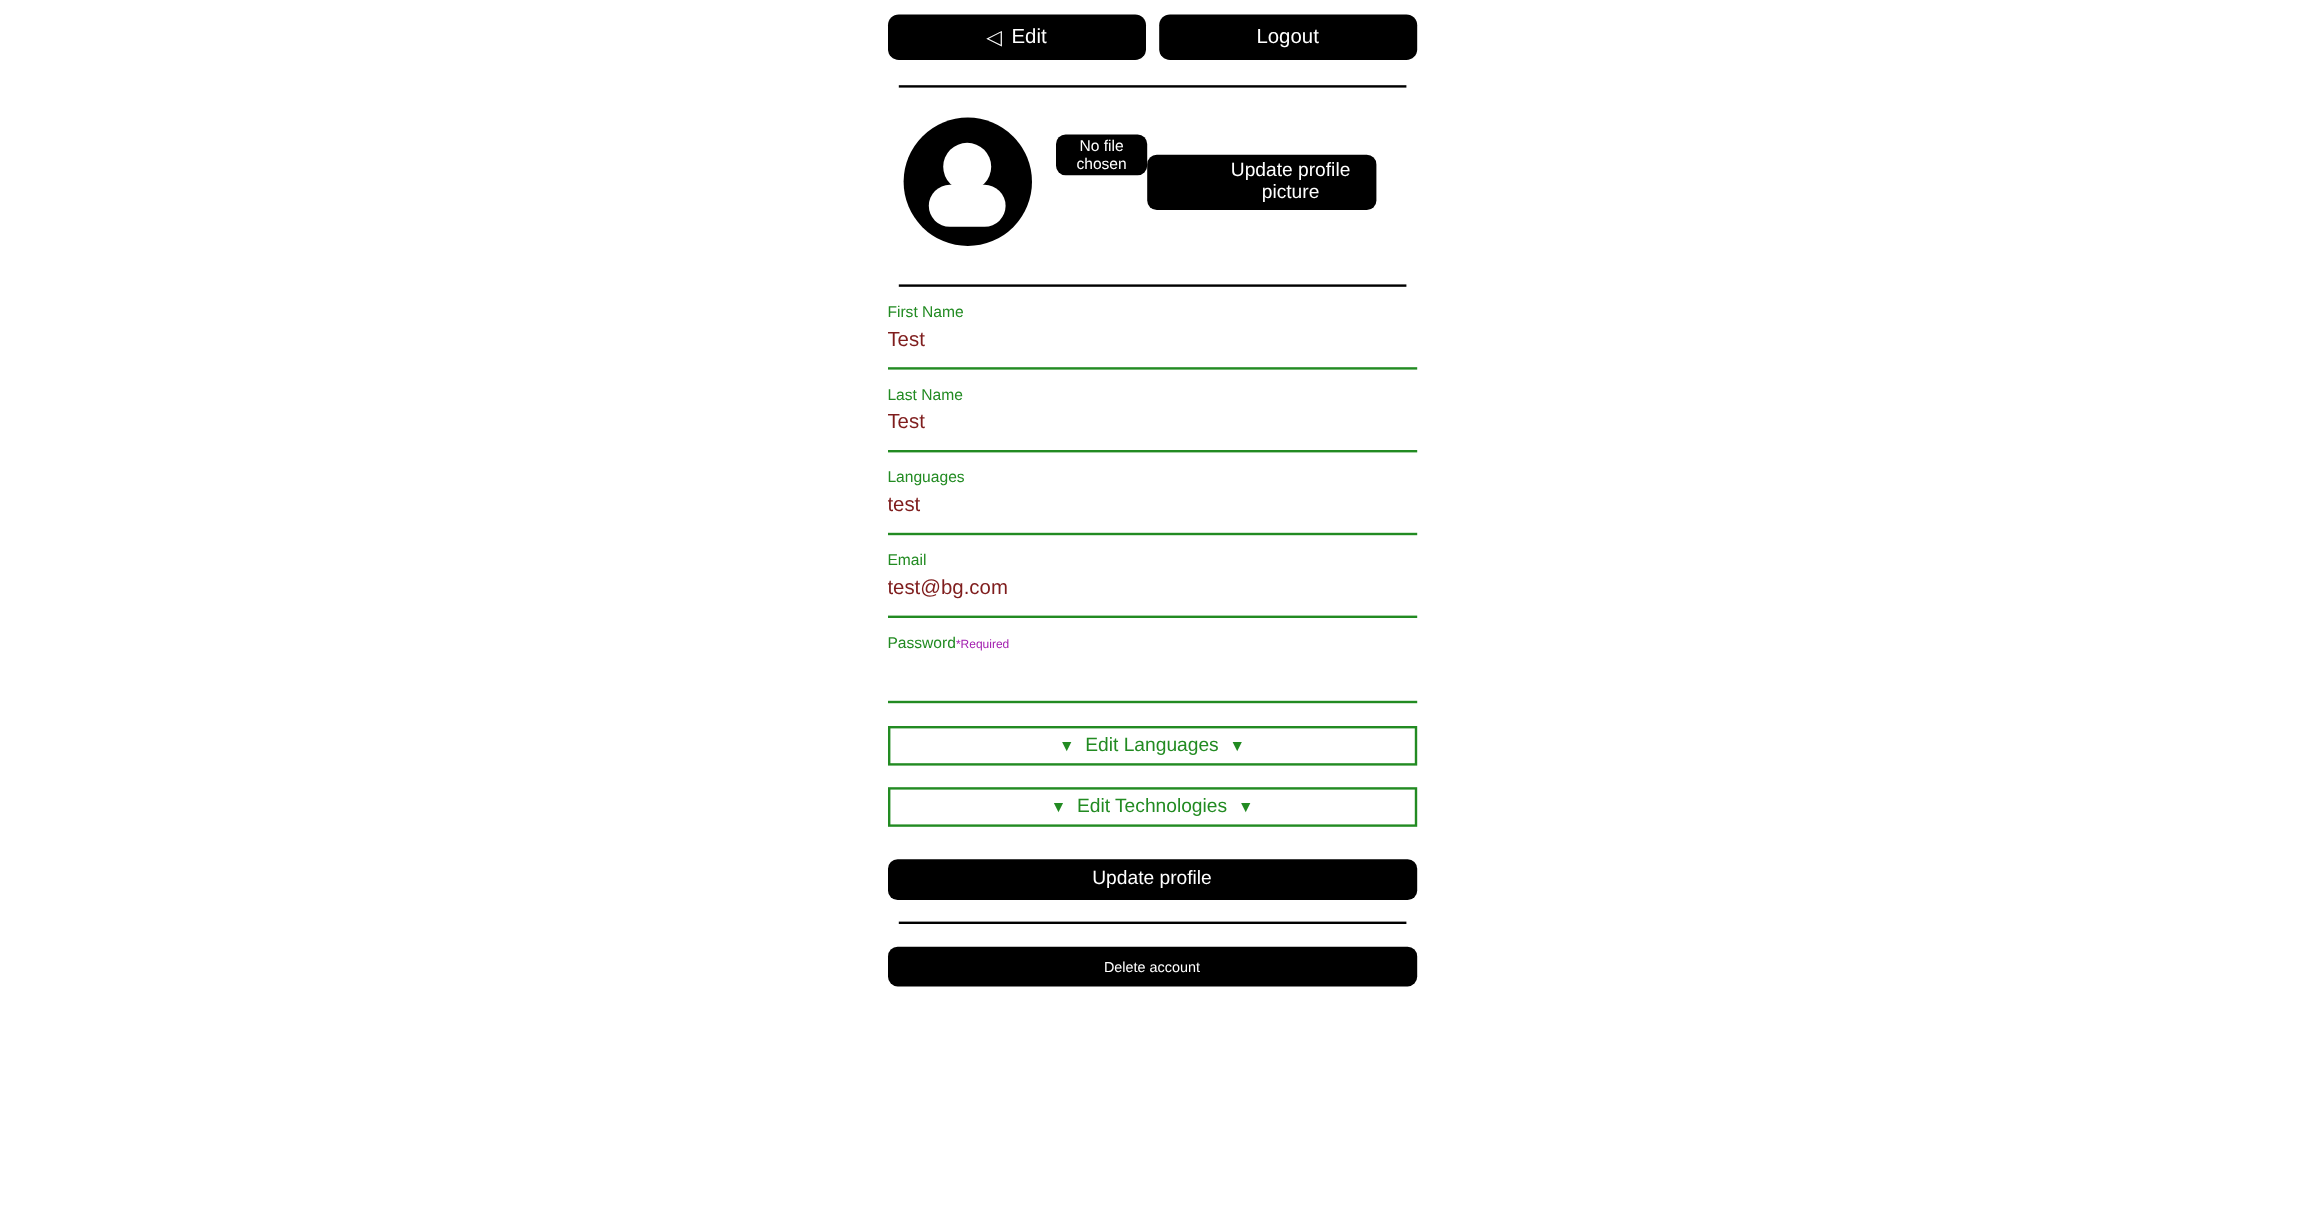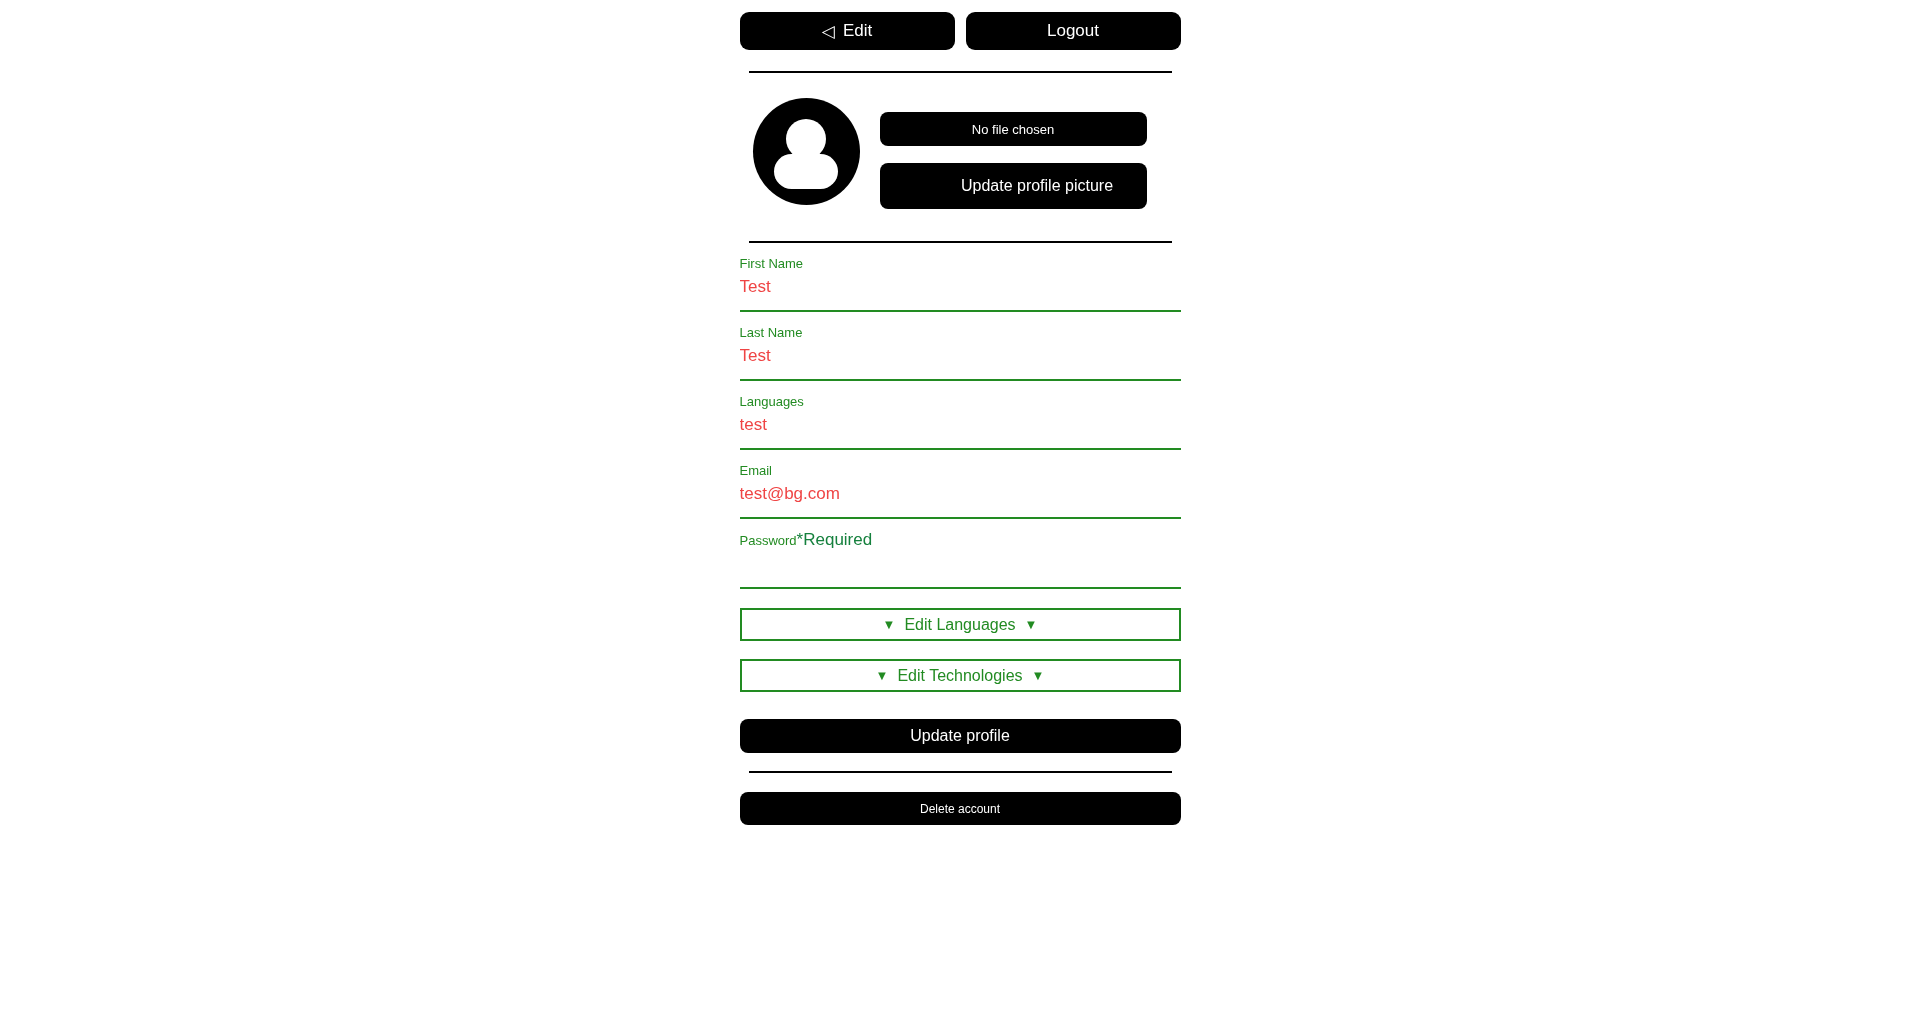--- a/index.html
+++ b/index.html
@@ -69,45 +69,45 @@
     width: 64px; height: 35px;
     border-radius: 18px;
     background: #fff;
     left: 50%; bottom: 16px;
     transform: translateX(-50%);
   }
   .picture-actions {
     width: 267px;
     margin-top: 14px;
     display: flex;
-    flex-direction: column;
+    flex-direction: row;
   }
   .file-btn   { height: 34px; font-size: 13px; border-radius: 8px; }
   .update-pic { height: 46px; font-size: 16px; border-radius: 8px; margin-top: 17px; padding-left: 48px; }
 
   
   .field { padding-top: 13px; }
   .field .label-row {
     display: flex;
     justify-content: flex-start;
     align-items: baseline;
     line-height: 16px;
   }
   .field .flabel { color: #228B22; font-size: 13px; }
-  .field .required { color: #15803d; font-size: 17px; }
+  .field .required { color: #a21caf; font-size: 10px; }
   .field input {
     display: block;
     width: 100%;
     border: none;
     border-bottom: 2px solid #228B22;
     outline: none;
     background: transparent;
     font-family: inherit;
     font-size: 17px;
-    color: #ef4444;
+    color: #7f1d1d;
     padding: 5px 0 13px 0;
     border-radius: 0;
   }
 
   .outline-btn {
     display: flex;
     align-items: center;
     justify-content: center;
     gap: 9px;
     width: 100%;

